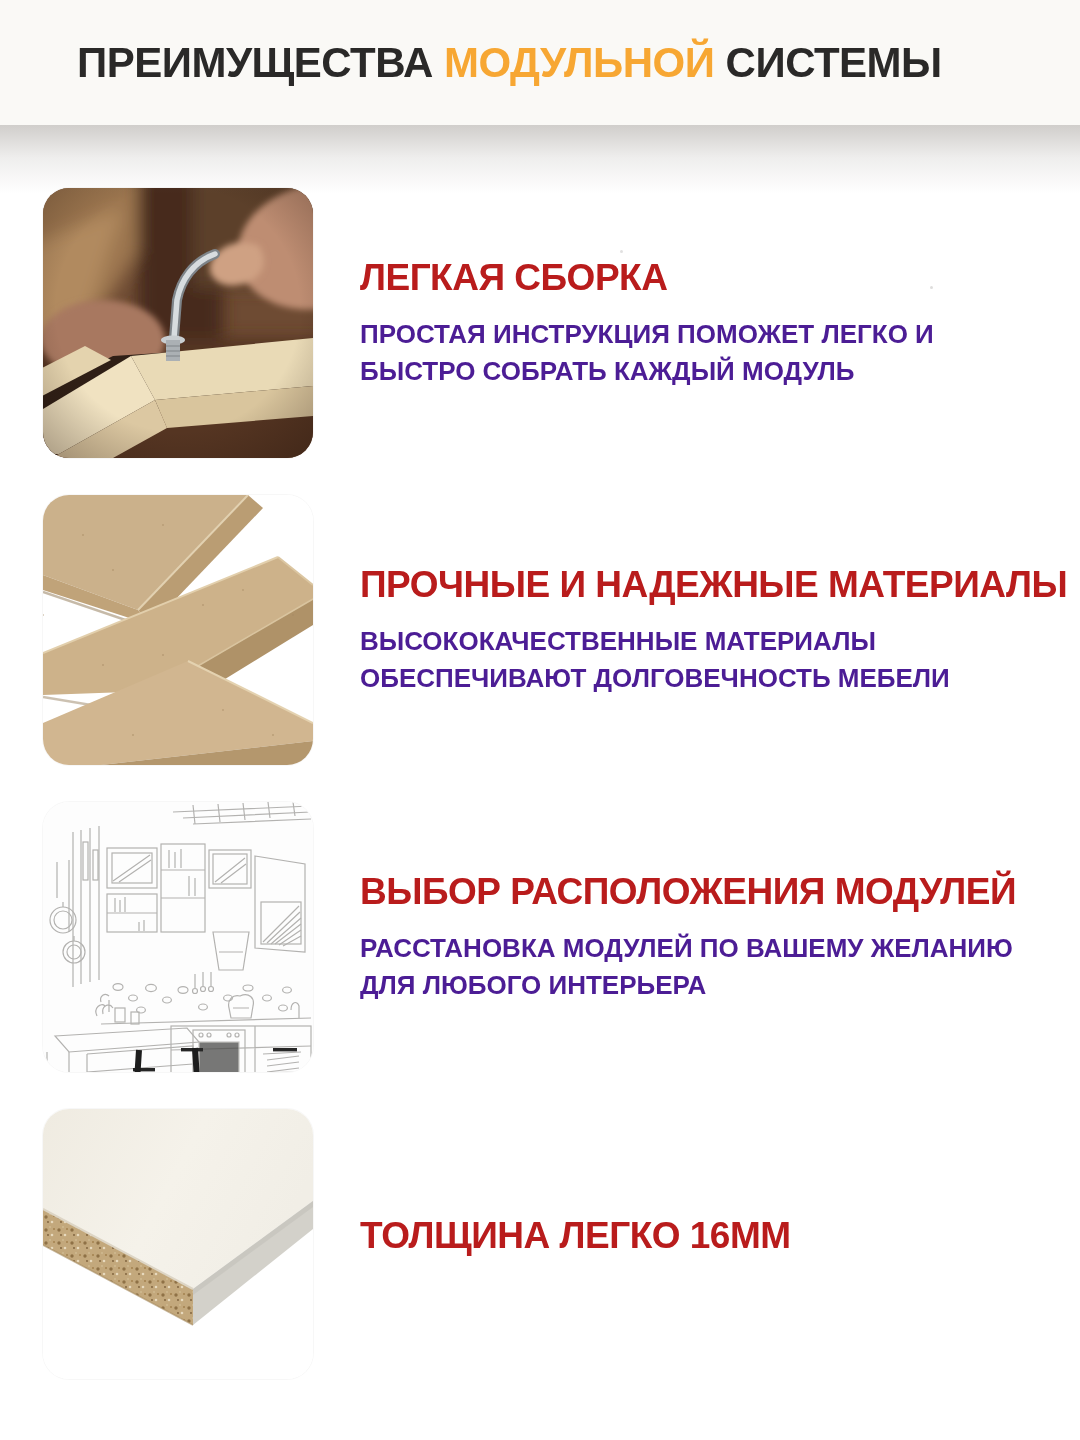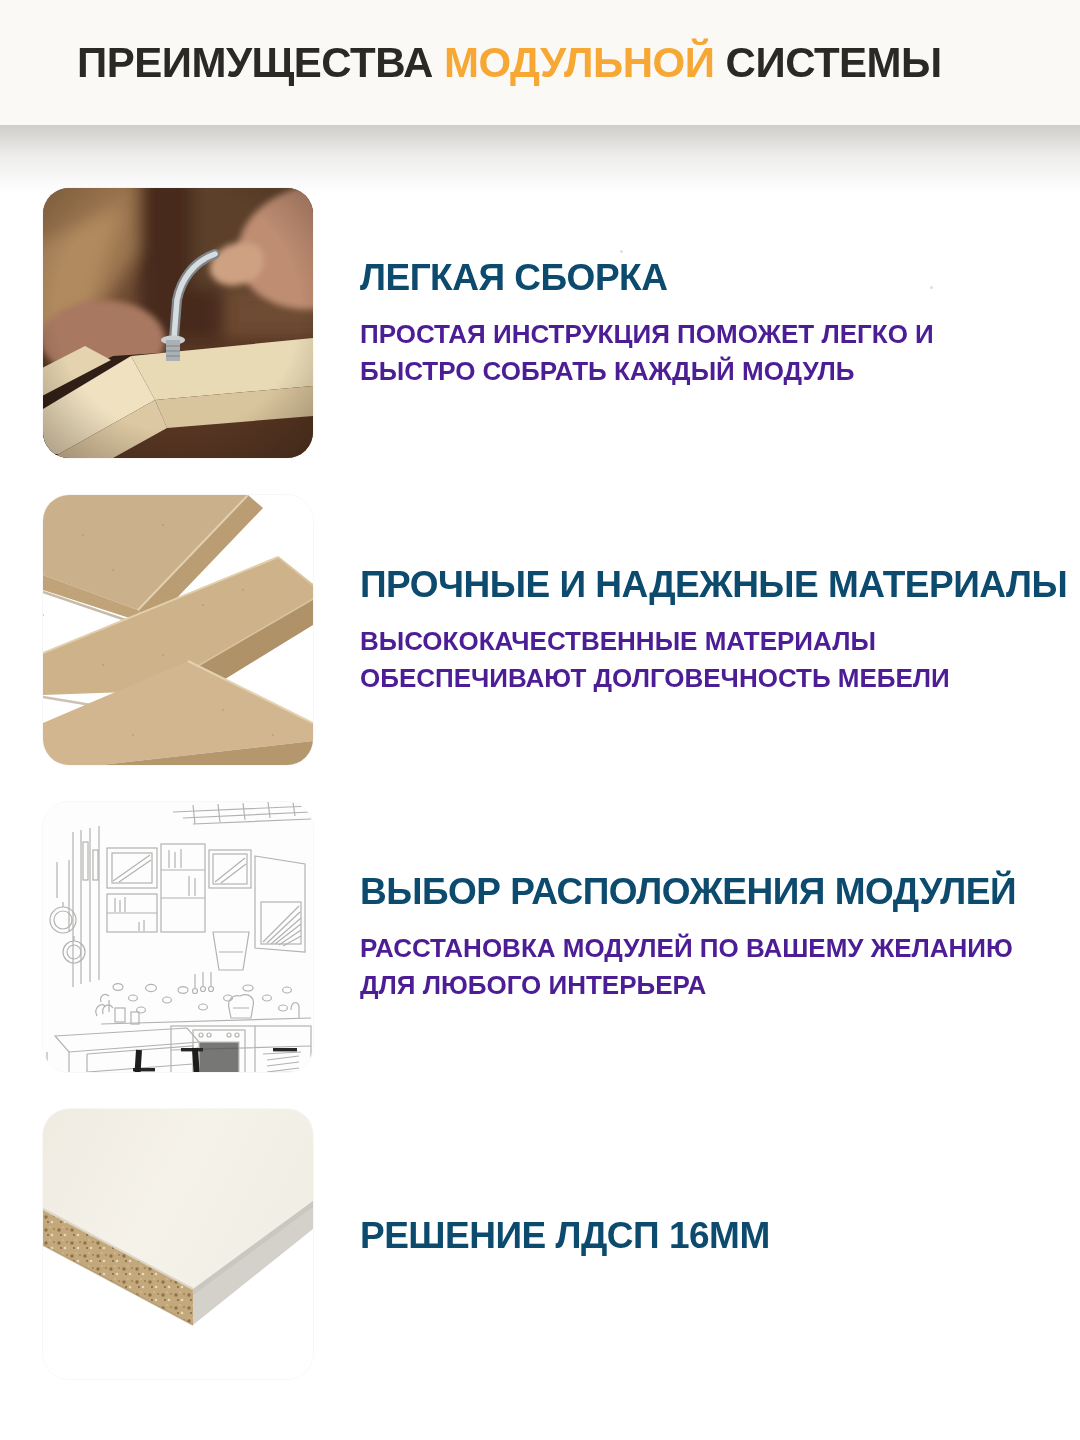--- a/index.html
+++ b/index.html
@@ -28,21 +28,21 @@
                           866px 110px 0 rgba(70,65,60,.16), 430px 36px 0 rgba(70,65,60,.12); }
 
   
   .main { padding-left:43px; }
   .section { display:flex; align-items:center; height:270px; margin-bottom:37px; }
   .section:first-child { margin-top:63px; }
   .figure { width:270px; height:270px; border-radius:26px; overflow:hidden; flex:0 0 auto;
             box-shadow:0 0 0 1px rgba(0,0,0,0.03); background:#fff; }
   .figure svg { display:block; width:270px; height:270px; }
   .text { margin-left:47px; width:690px; }
-  .sec-heading { font-size:37px; font-weight:700; letter-spacing:-0.5px; color:#0c4a6e;
+  .sec-heading { font-size:37px; font-weight:700; letter-spacing:-0.5px; color:#b91c1c;
                  white-space:nowrap; line-height:44px; margin-bottom:16px; }
   .sec-body { font-size:26px; font-weight:700; color:#4c1d95; line-height:37px;
               white-space:pre-line; letter-spacing:0; }
 </style>
 </head>
 <body>
 
 <div class="canvas">
 
   <div class="speckles"></div>
@@ -256,18 +256,18 @@
           <rect width="270" height="270" fill="#FFFFFF"></rect>
           <polygon points="0,0 270,0 270,92 150,180 0,100" fill="url(#topg)"></polygon>
           <polygon points="0,100 150,180 150,216 0,136" fill="url(#chip)"></polygon>
           <polygon points="150,180 270,92 270,120 150,216" fill="#D3D1CA"></polygon>
           <polygon points="150,180 270,92 270,98 150,186" fill="#C5C3BC" opacity="0.7"></polygon>
           <line x1="0" y1="100" x2="150" y2="180" stroke="#DDD5C5" stroke-width="2"></line>
           <line x1="0" y1="136" x2="150" y2="216" stroke="#A58A5E" stroke-width="1.6" opacity="0.6"></line>
         </svg>
       </div>
       <div class="text">
-        <h2 class="sec-heading">РЕШЕНИЕ ЛДСП 16ММ</h2>
+        <h2 class="sec-heading">ТОЛЩИНА ЛЕГКО 16ММ</h2>
       </div>
     </section>
 
   </main>
 </div>
 
 </body></html>

